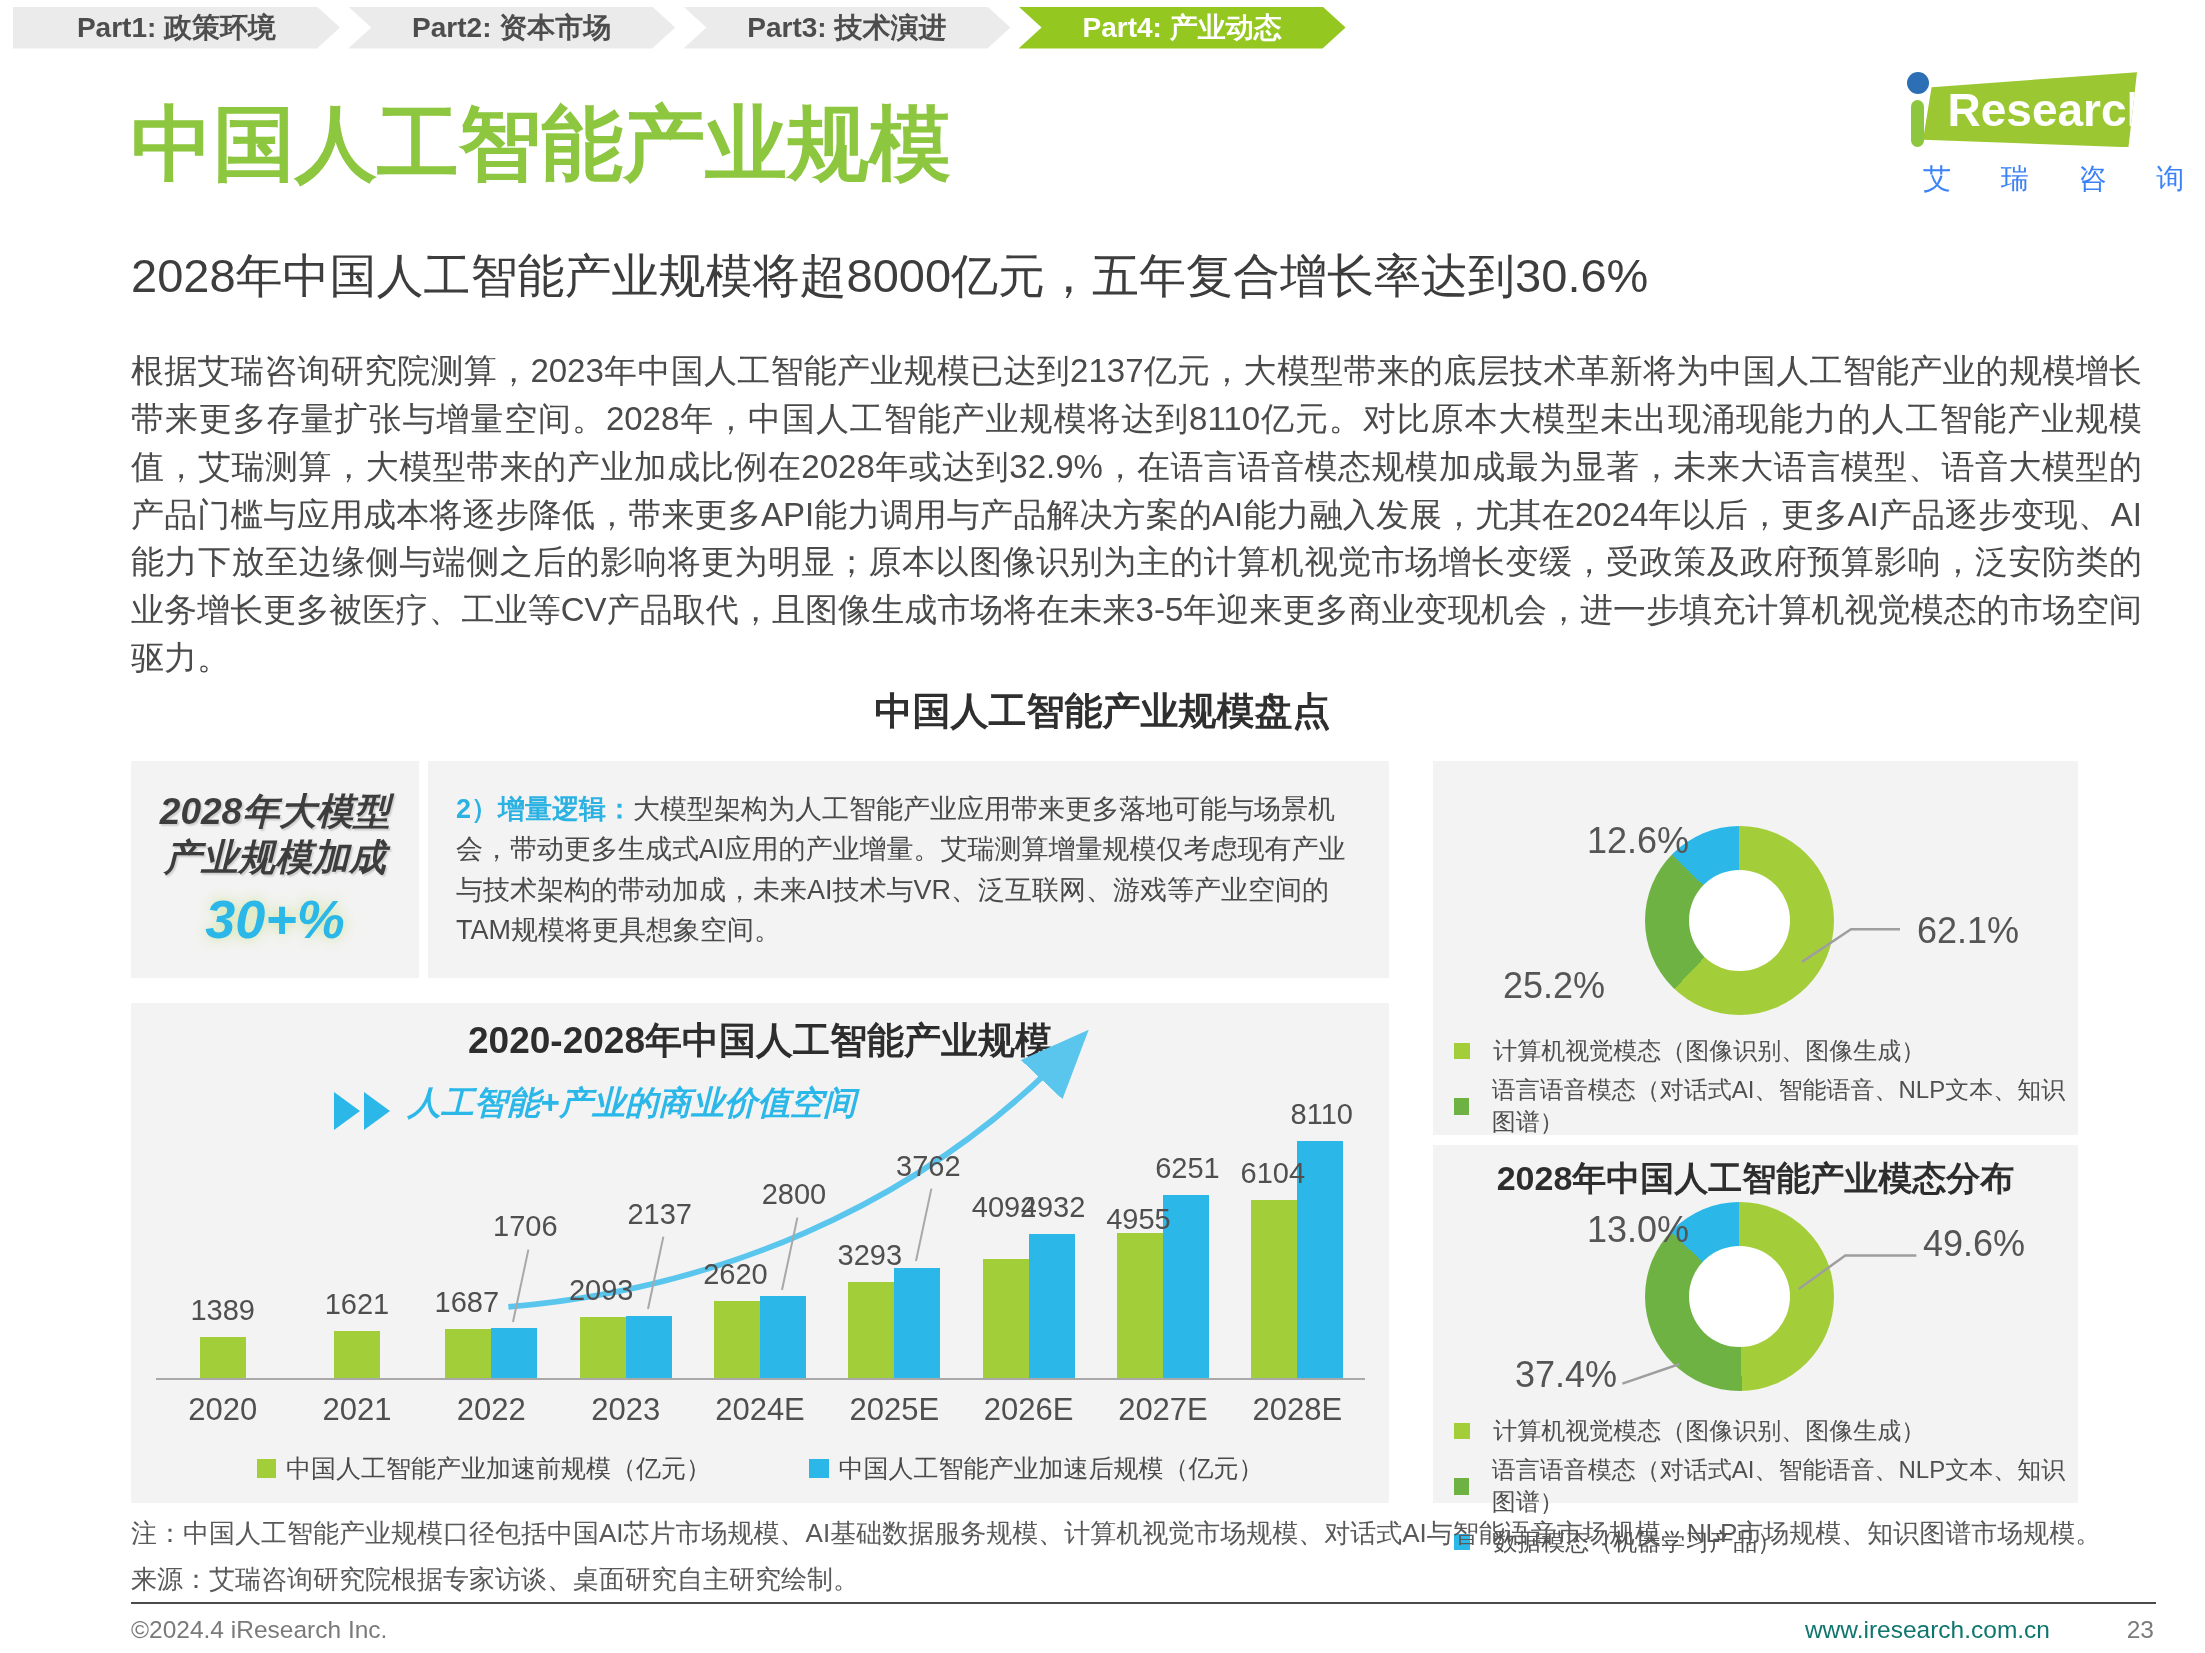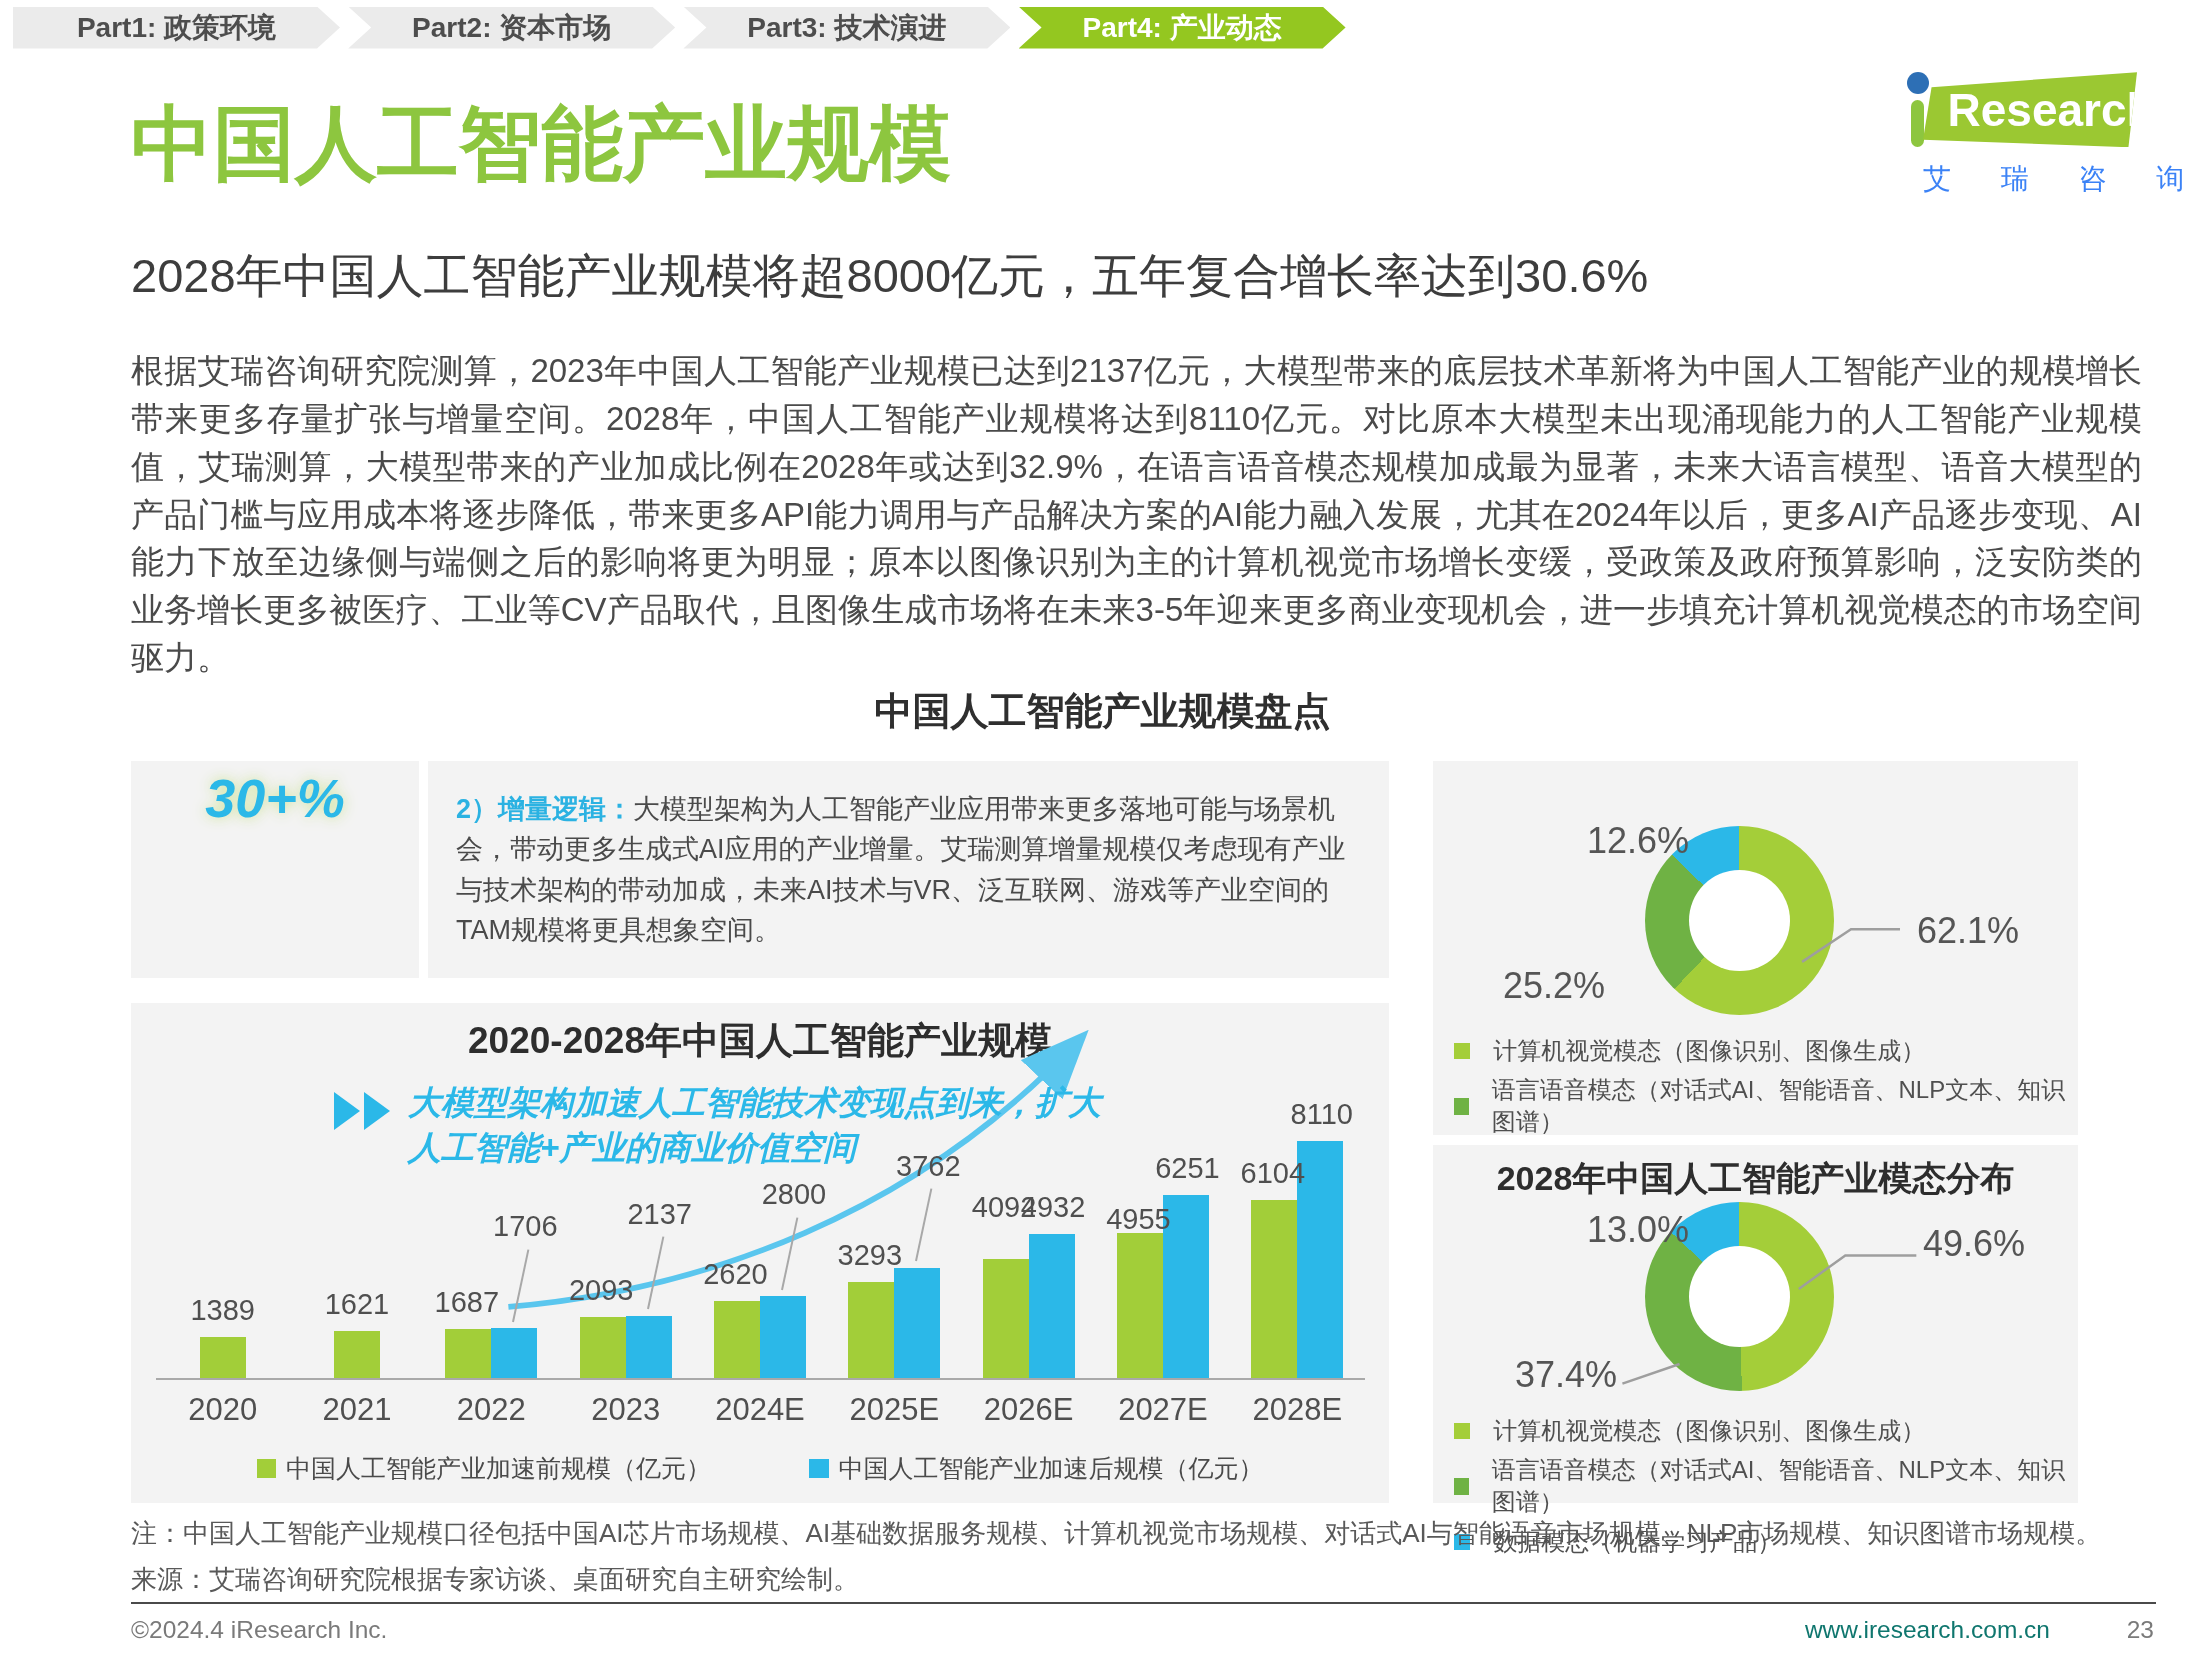--- a/index.html
+++ b/index.html
@@ -116,20 +116,24 @@
     </div>
     <div class="logo-cn">艾 瑞 咨 询</div>
   </div>
 
   <div class="page-title" style="color: rgb(141, 198, 63);">中国人工智能产业规模</div>
   <div class="page-subtitle">2028年中国人工智能产业规模将超8000亿元，五年复合增长率达到30.6%</div>
   <div class="body-text">根据艾瑞咨询研究院测算，2023年中国人工智能产业规模已达到2137亿元，大模型带来的底层技术革新将为中国人工智能产业的规模增长带来更多存量扩张与增量空间。2028年，中国人工智能产业规模将达到8110亿元。对比原本大模型未出现涌现能力的人工智能产业规模值，艾瑞测算，大模型带来的产业加成比例在2028年或达到32.9%，在语言语音模态规模加成最为显著，未来大语言模型、语音大模型的产品门槛与应用成本将逐步降低，带来更多API能力调用与产品解决方案的AI能力融入发展，尤其在2024年以后，更多AI产品逐步变现、AI能力下放至边缘侧与端侧之后的影响将更为明显；原本以图像识别为主的计算机视觉市场增长变缓，受政策及政府预算影响，泛安防类的业务增长更多被医疗、工业等CV产品取代，且图像生成市场将在未来3-5年迎来更多商业变现机会，进一步填充计算机视觉模态的市场空间驱力。</div>
   <div class="section-title">中国人工智能产业规模盘点</div>
 
   <div class="panel panel-box1">
+    <div class="box1-head">
+      <div>2028年大模型</div>
+      <div>产业规模加成</div>
+    </div>
     <div class="box1-value" style="color: rgb(43, 184, 232);">30+%</div>
   </div>
 
   <div class="panel panel-box2">
     <div class="logic" style="margin-top:8.2px;">
       <span class="lbl">2）增量逻辑：</span><span>大模型架构为人工智能产业应用带来更多落地可能与场景机会，带动更多生成式AI应用的产业增量。艾瑞测算增量规模仅考虑现有产业与技术架构的带动加成，未来AI技术与VR、泛互联网、游戏等产业空间的TAM规模将更具想象空间。</span>
     </div>
   </div>
 
   <div class="panel panel-chart">
@@ -143,21 +147,20 @@
       </defs>
       <path d="M 462 372 C 700 352, 960 258, 1158 48" fill="none" stroke="#5ac6ee" stroke-width="7" marker-end="url(#arrowhead)"></path>
     </svg>
 
     <div class="annotation">
       <div class="ff-icon">
           <i></i>
           <i></i>
         </div>
       <div class="annotation-text" style="color: rgb(43, 184, 232);">
-        <div>大模型架构加速人工智能技术变现点到来，扩大</div>
         <div>人工智能+产业的商业价值空间</div>
       </div>
     </div>
 
     <div class="bars" id="bars">
         <div class="bar-group">
           <div class="bar-pair">
             <div class="bar" style="height: 41px; background: rgb(162, 206, 57);"></div>
           </div>
           <div class="bar-label" style="left: 50%; bottom: 51px;">1389</div>

